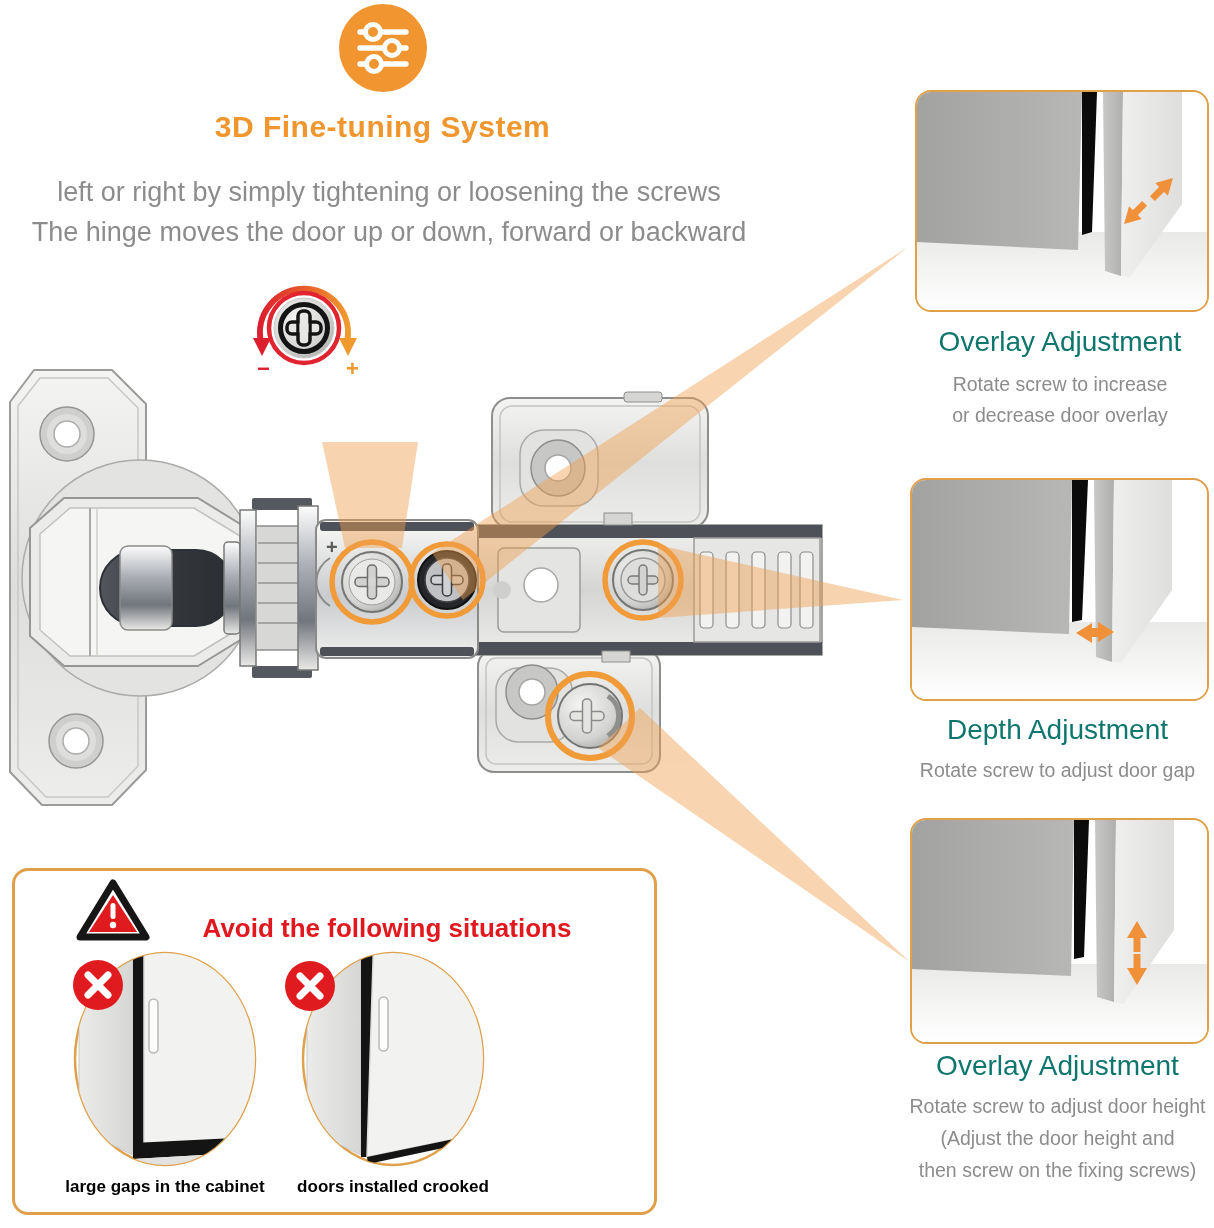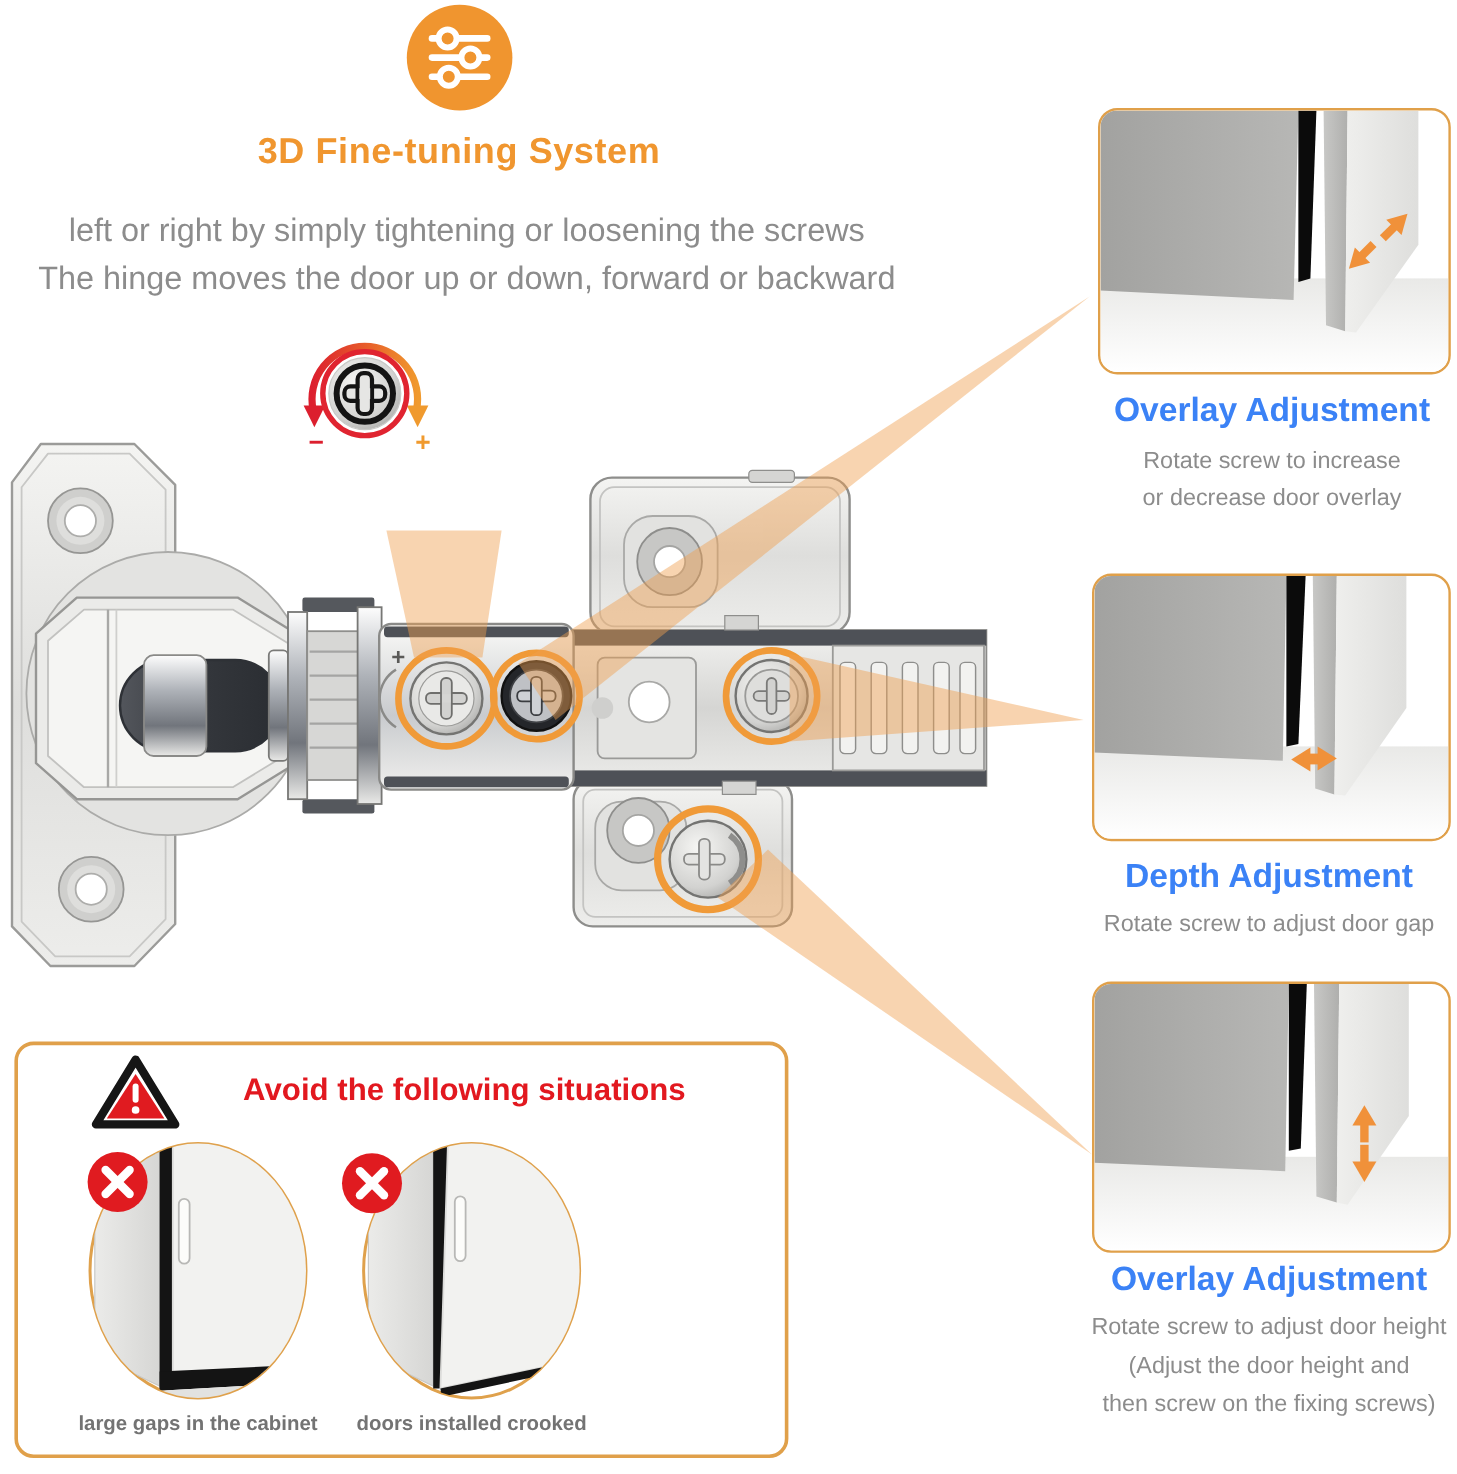--- a/index.html
+++ b/index.html
@@ -4,25 +4,25 @@
 <style>
   html,body{margin:0;padding:0;background:#ffffff;}
   .stage{position:relative;width:1214px;height:1228px;background:#fff;overflow:hidden;
          font-family:"Liberation Sans", sans-serif;}
   .abs{position:absolute;}
   .center{text-align:center;}
   .title{font-size:30px;font-weight:700;color:#F0962F;letter-spacing:0.5px;}
   .subtitle{font-size:27px;color:#8C8C8C;line-height:40px;}
   .speed-label{font-size:27px;font-weight:700;color:#F0962F;line-height:33px;}
   .panel-box{border:2.5px solid #E0A04A;border-radius:16px;background:#fff;overflow:hidden;}
-  .panel-title{font-size:28px;font-weight:700;color:#3b82f6;white-space:nowrap;}
+  .panel-title{font-size:28px;font-weight:400;color:#0f766e;white-space:nowrap;}
   .panel-desc{font-size:19.5px;color:#8C8C8C;white-space:nowrap;}
   .warn-box{border:3px solid #E0A04A;border-radius:16px;background:#fff;}
-  .warn-title{font-size:26px;font-weight:700;color:#E2181F;white-space:nowrap;}
-  .warn-caption{font-size:17px;font-weight:700;color:#737373;white-space:nowrap;}
+  .warn-title{font-size:26px;font-weight:700;color:#E2181F;white-space:nowrap;margin-top:20px;}
+  .warn-caption{font-size:17px;font-weight:700;color:#000000;white-space:nowrap;}
   svg{display:block;}
 </style>
 </head>
 <body>
 
 <div class="stage">
 
   <svg width="0" height="0" style="position:absolute" aria-hidden="true">
     <defs>
       <linearGradient id="plateGrad" x1="0" y1="0" x2="0" y2="1">

